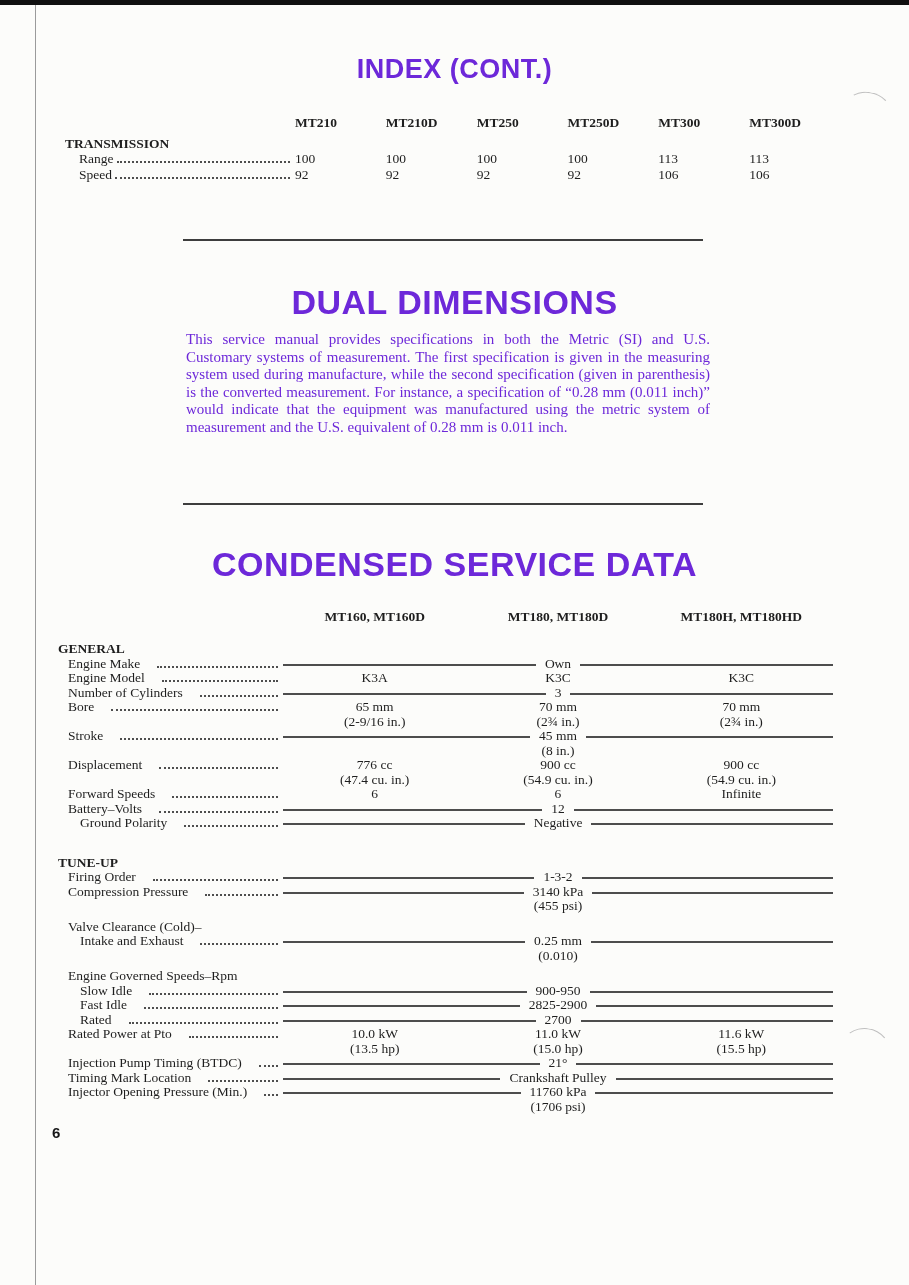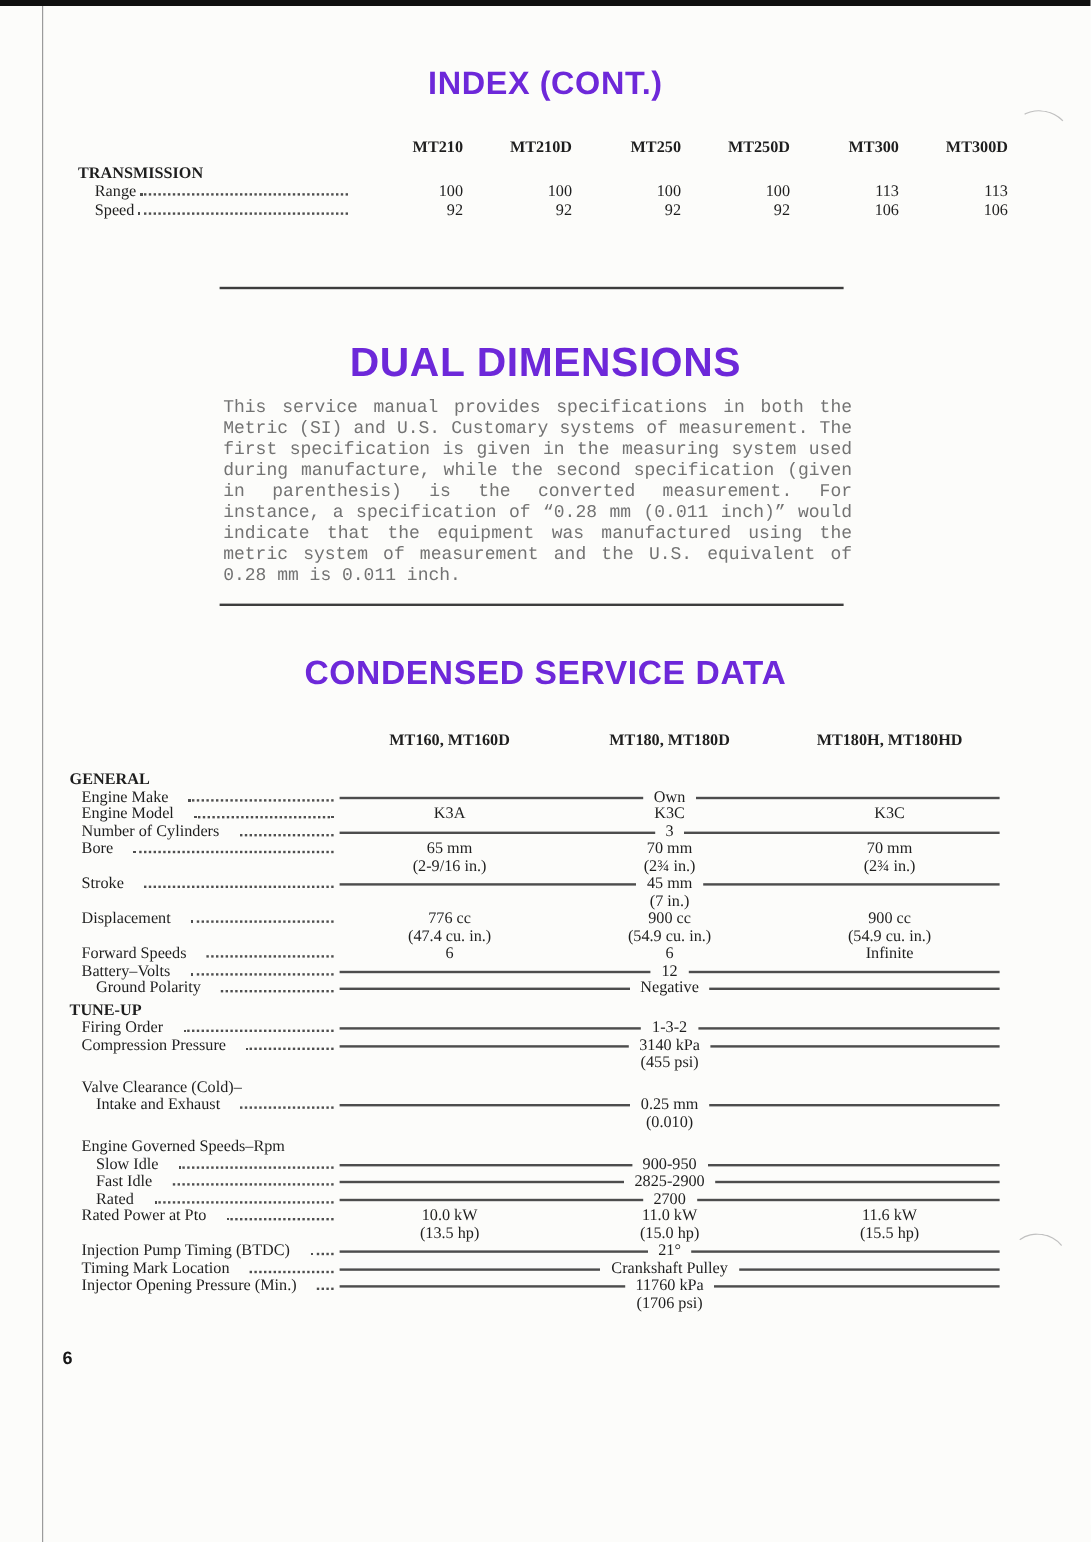--- a/index.html
+++ b/index.html
@@ -15,51 +15,51 @@
   .curl-top { left:846px; top:92px; width:42px; height:30px; transform:rotate(10deg); }
   .curl-bottom { left:840px; top:1028px; width:48px; height:44px; transform:rotate(8deg); }
 
   .title {
     position:absolute; left:0; width:909px; text-align:center;
     font-family:"Liberation Sans","DejaVu Sans",sans-serif;
     font-weight:bold; color:#6d28d9; letter-spacing:0.5px;
   }
   #index-title { top:54px; font-size:27px; }
   #dual-title  { top:283px; font-size:34px; }
-  #csd-title   { top:545px; font-size:28px; }
+  #csd-title   { top:545px; font-size:34px; }
 
   .rule { position:absolute; left:183px; width:520px; height:2px; background:#3d3d3d; }
   #rule-top { top:239px; }
   #rule-bottom { top:503px; }
 
   #dual-body {
     position:absolute; top:331px; left:186px; width:524px;
-    font-family:Liberation Mono, monospace;
-    font-size:15px; line-height:17.5px; text-align:justify; color:#737373;
+    font-family:Liberation Serif, serif;
+    font-size:15px; line-height:17.5px; text-align:justify; color:#6d28d9;
   }
 
   
   #index-table { position:absolute; top:116px; left:65px; width:775px; font-size:13.5px; line-height:14.5px; }
   .it-header { display:flex; font-weight:bold; }
   .it-spacer { width:230px; }
   .it-cols { flex:1; display:flex; }
-  .it-col { flex:1; text-align:right; }
+  .it-col { flex:1; text-align:left; }
   .it-group { font-weight:bold; margin-top:6px; }
   .it-row { display:flex; margin-top:1px; }
   .it-label-wrap { width:230px; display:flex; align-items:baseline; box-sizing:border-box; padding-left:14px; }
   .leader { flex:1; border-bottom:2px dotted #4e4e4e; margin:0 5px 3px 3px; }
 
   
   #csd-header { position:absolute; top:609px; left:58px; width:775px; display:flex; font-weight:bold; font-size:13.5px; }
   .csd-spacer { width:225px; }
   .csd-hcols { flex:1; display:flex; }
   .csd-hcol { flex:1; text-align:center; }
 
   #csd-table { position:absolute; top:642px; left:58px; width:775px; font-size:13.5px; line-height:14.5px; }
-  .group + .group { margin-top:4px; }
+  .group + .group { margin-top:25px; }
   .group-name { font-weight:bold; }
   .row { display:flex; align-items:flex-start; }
   .row .label-wrap { width:225px; display:flex; align-items:baseline; box-sizing:border-box; padding-left:10px; flex-shrink:0;gap:14px; }
   .row.indent .label-wrap { padding-left:22px;text-align:right; }
   .row.gap { margin-top:6px; }
   .vals { flex:1; min-width:0; }
   .cols3 { display:flex; }
   .c { flex:1; text-align:center; }
   .span-line { display:flex; align-items:center; }
   .hline { flex:1; border-top:2px solid #4d4d4d; position:relative; top:1px; }
@@ -215,21 +215,21 @@
         <div class="label-wrap">
             <span>Stroke</span>
             <span class="leader"></span>
           </div>
         <div class="vals">
           <div class="span-line">
             <span class="hline"></span>
             <span class="span-text">45 mm</span>
             <span class="hline"></span>
           </div>
-          <div class="span-sub">(7 in.)</div>
+          <div class="span-sub">(8 in.)</div>
         </div>
       </div>
 
       <div class="row">
         <div class="label-wrap">
             <span>Displacement</span>
             <span class="leader"></span>
           </div>
         <div class="vals cols3">
           <div class="c">

